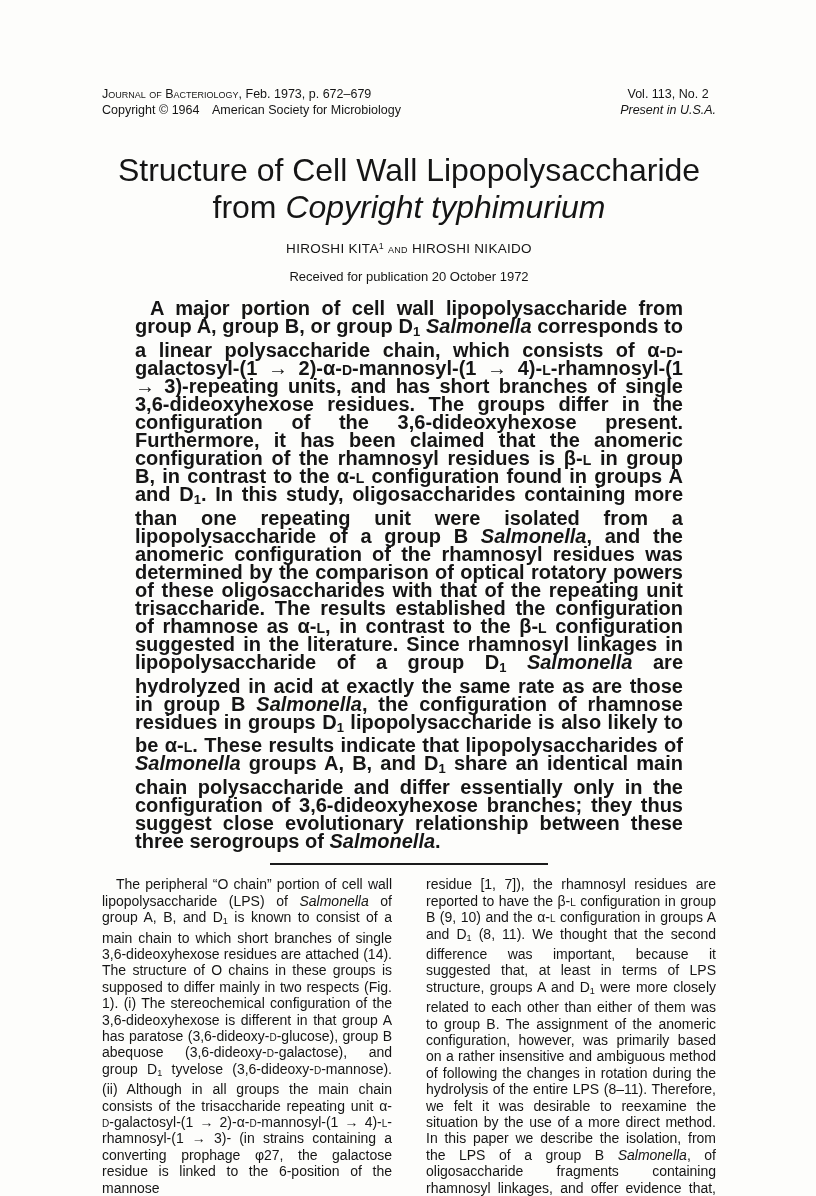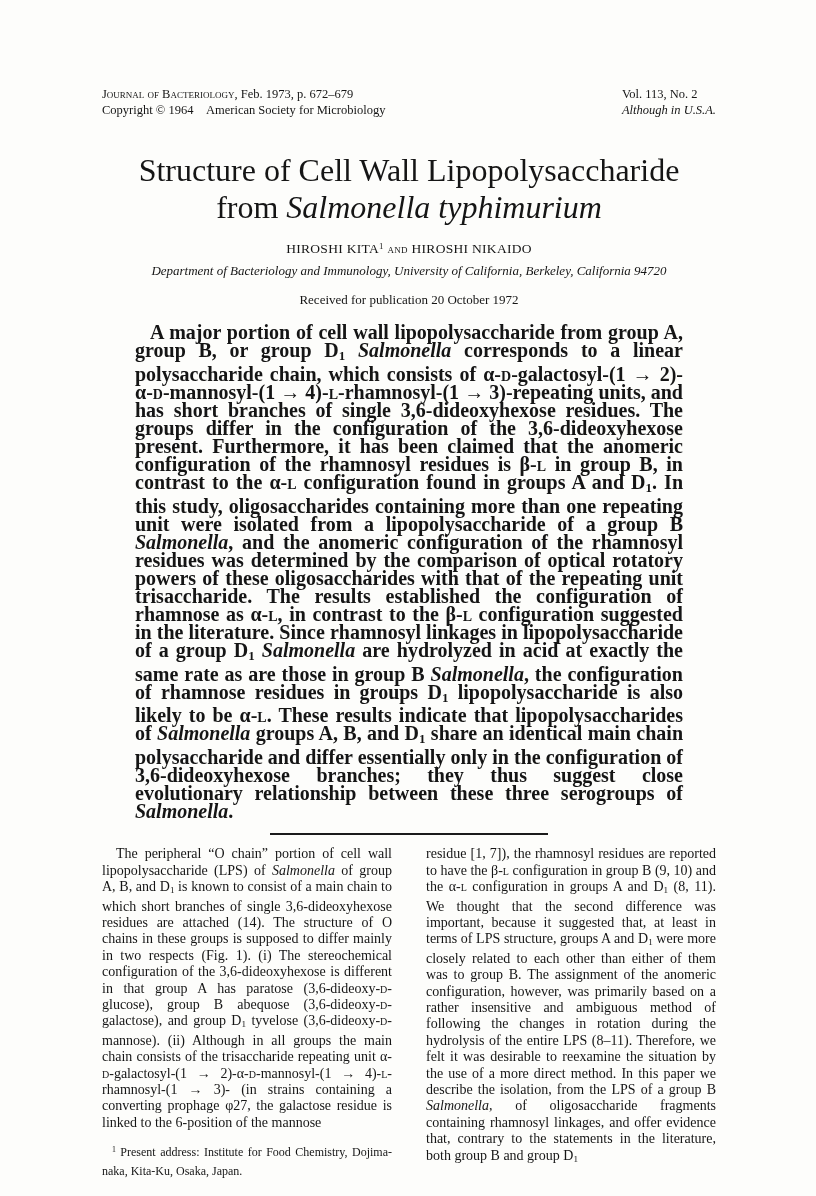--- a/index.html
+++ b/index.html
@@ -3,38 +3,38 @@
 <meta charset="utf-8">
 <style>
   html, body { margin: 0; padding: 0; background: #ffffff; }
   .page {
     position: relative;
     width: 816px;
     height: 1196px;
     box-sizing: border-box;
     background: #fdfdfb;
     color: #151515;
-    font-family: Liberation Serif, serif;
+    font-family: Liberation Sans, sans-serif;
     padding: 86px 100px 30px 102px;
     overflow: hidden;
   }
   
   .seg-i   { font-style: italic; }
   .seg-sc  { font-variant: small-caps; font-variant-caps: small-caps; }
   .seg-sub { font-size: 0.65em; vertical-align: -0.22em; }
   .seg-sup { font-size: 0.65em; vertical-align: 0.45em; }
 
   .masthead {
     display: flex;
     justify-content: space-between;
     align-items: flex-start;
     font-size: 12.5px;
     line-height: 16px;
   }
-  .masthead .right { text-align: left; }
+  .masthead .right { text-align: center; }
 
   .article-title {
     margin-top: 34px;
     text-align: center;
     font-size: 32px;
     line-height: 37px;
     font-weight: 400;
   }
   .article-subtitle {
     margin-top: 14px;
@@ -107,35 +107,34 @@
 
 <div class="page">
 
   <div class="masthead">
     <div class="left">
       <div><span class="seg-sc">Journal of Bacteriology</span><span>, Feb. 1973, p. 672–679</span></div>
       <div><span>Copyright © 1964 American Society for Microbiology</span></div>
     </div>
     <div class="right">
       <div><span>Vol. 113, No. 2</span></div>
-      <div><span class="seg-i">Although in U.S.A.</span></div>
+      <div><span class="seg-i">Present in U.S.A.</span></div>
     </div>
   </div>
 
   <div class="article-title">
     <div><span>Structure of Cell Wall Lipopolysaccharide</span></div>
-    <div><span>from </span><span class="seg-i">Salmonella typhimurium</span></div>
+    <div><span>from </span><span class="seg-i">Copyright typhimurium</span></div>
   </div>
 
   <div class="article-subtitle">
   </div>
 
   <div class="authors"><span>HIROSHI KITA</span><span class="seg-sup">1</span><span> </span><span class="seg-sc">and</span><span> HIROSHI NIKAIDO</span></div>
 
-  <div class="affiliation"><span class="seg-i">Department of Bacteriology and Immunology, University of California, Berkeley, California 94720</span></div>
 
   <div class="received"><span>Received for publication 20 October 1972</span></div>
 
   <div class="abstract">
     <div class="para"><span>A major portion of cell wall lipopolysaccharide from group A, group B, or group D</span><span class="seg-sub">1</span><span> </span><span class="seg-i">Salmonella</span><span> corresponds to a linear polysaccharide chain, which consists of α-</span><span class="seg-sc">d</span><span>-galactosyl-(1 → 2)-α-</span><span class="seg-sc">d</span><span>-mannosyl-(1 → 4)-</span><span class="seg-sc">l</span><span>-rhamnosyl-(1 → 3)-repeating units, and has short branches of single 3,6-dideoxyhexose residues. The groups differ in the configuration of the 3,6-dideoxyhexose present. Furthermore, it has been claimed that the anomeric configuration of the rhamnosyl residues is β-</span><span class="seg-sc">l</span><span> in group B, in contrast to the α-</span><span class="seg-sc">l</span><span> configuration found in groups A and D</span><span class="seg-sub">1</span><span>. In this study, oligosaccharides containing more than one repeating unit were isolated from a lipopolysaccharide of a group B </span><span class="seg-i">Salmonella</span><span>, and the anomeric configuration of the rhamnosyl residues was determined by the comparison of optical rotatory powers of these oligosaccharides with that of the repeating unit trisaccharide. The results established the configuration of rhamnose as α-</span><span class="seg-sc">l</span><span>, in contrast to the β-</span><span class="seg-sc">l</span><span> configuration suggested in the literature. Since rhamnosyl linkages in lipopolysaccharide of a group D</span><span class="seg-sub">1</span><span> </span><span class="seg-i">Salmonella</span><span> are hydrolyzed in acid at exactly the same rate as are those in group B </span><span class="seg-i">Salmonella</span><span>, the configuration of rhamnose residues in groups D</span><span class="seg-sub">1</span><span> lipopolysaccharide is also likely to be α-</span><span class="seg-sc">l</span><span>. These results indicate that lipopolysaccharides of </span><span class="seg-i">Salmonella</span><span> groups A, B, and D</span><span class="seg-sub">1</span><span> share an identical main chain polysaccharide and differ essentially only in the configuration of 3,6-dideoxyhexose branches; they thus suggest close evolutionary relationship between these three serogroups of </span><span class="seg-i">Salmonella</span><span>.</span></div>
   </div>
 
   <hr class="section-divider">
 
   <div class="columns">

